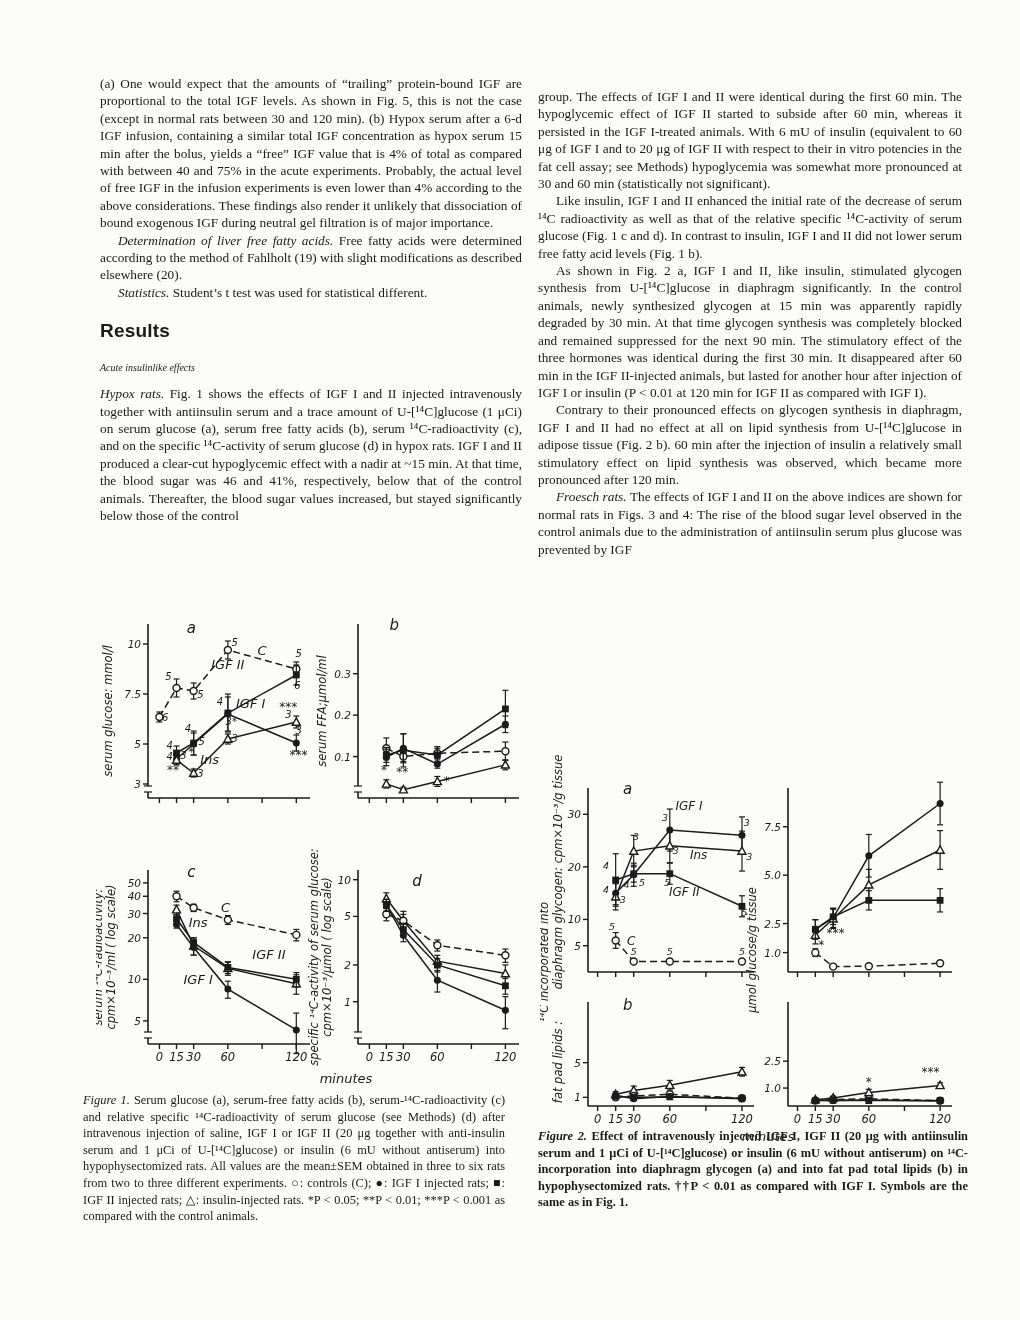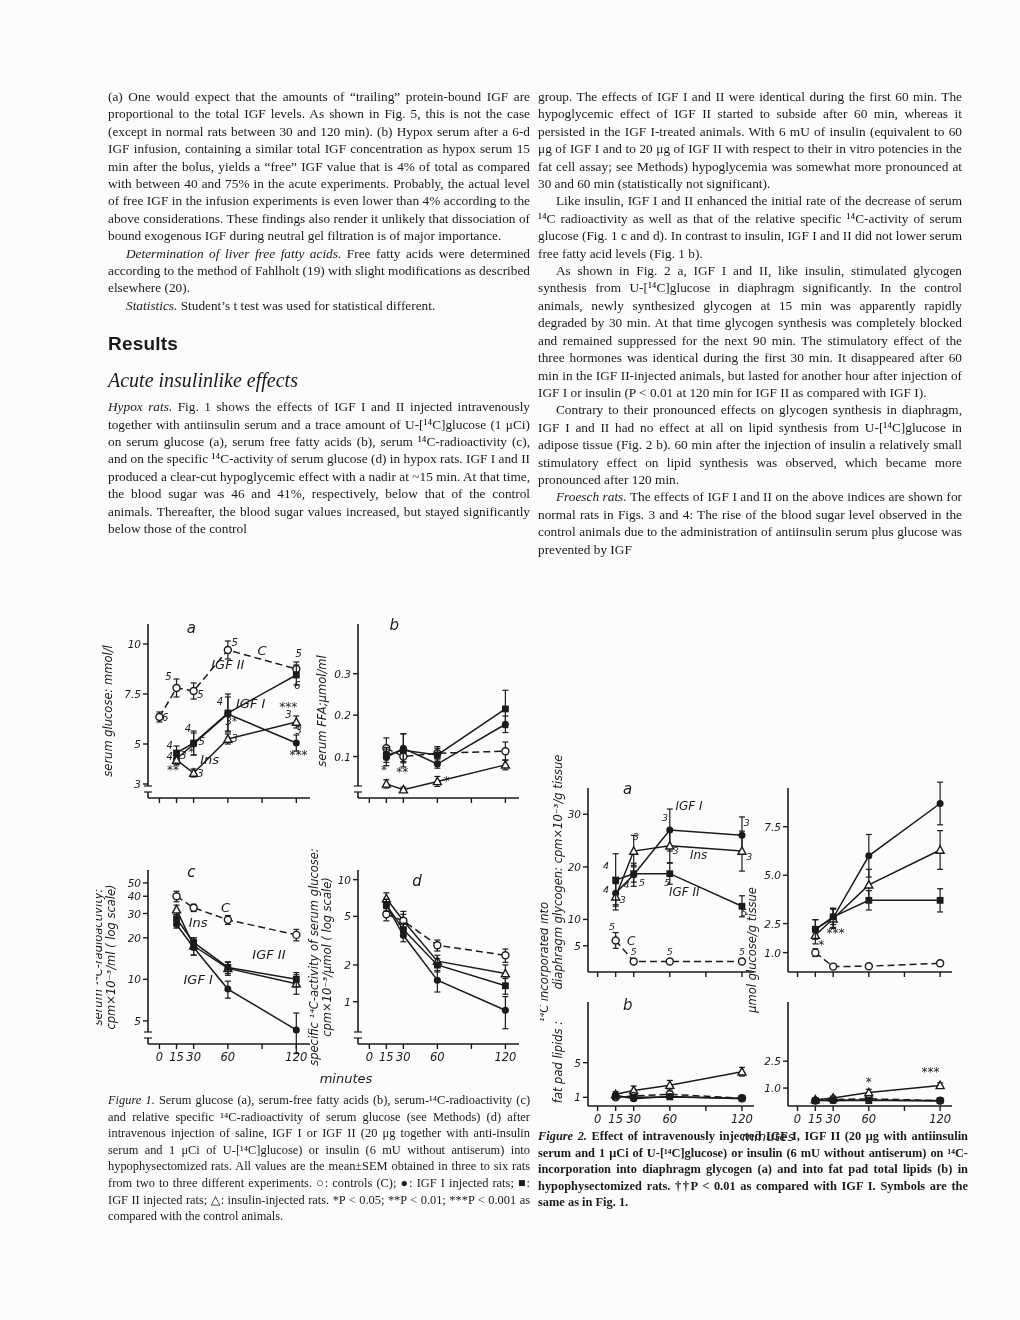--- a/index.html
+++ b/index.html
@@ -4,34 +4,34 @@
 <style>
   html,body{margin:0;padding:0;background:#d8d8d4;}
   .page{position:relative;width:1020px;height:1320px;background:#fcfcfa;
         font-family:"Liberation Serif",serif;color:#1a1a1a;overflow:hidden;}
   .textblock{position:absolute;text-align:justify;font-size:13.3px;line-height:17.4px;}
   .textblock p{margin:0;}
   .textblock p.ind{text-indent:18px;}
   .it{font-style:italic;}
   h2.results{font-family:"Liberation Sans",sans-serif;font-weight:bold;font-size:19px;
              margin:21px 0 19px 0;letter-spacing:.2px;}
-  h3.sub{font-style:italic;font-weight:normal;font-size:20px;margin:0 0 9px 0;}
+  h3.sub{font-style:italic;font-weight:normal;font-size:10px;margin:0 0 9px 0;}
   .caption{position:absolute;text-align:justify;font-size:12.4px;line-height:16.6px;}
   .figure-svg{position:absolute;}
   .figure-svg text{font-family:"DejaVu Sans",sans-serif;}
   .footer{position:absolute;left:100px;top:1266px;font-size:13.6px;}
   .pageno{font-family:"Liberation Sans",sans-serif;font-weight:bold;margin-right:30px;}
   .authors{font-style:italic;}
 </style>
 </head>
 <body>
 
 <div class="page">
 
-  <div class="textblock" style="left:100px;top:88px;width:422px;margin-left:8px;">
+  <div class="textblock" style="left:100px;top:75px;width:422px;">
     <p>(a) One would expect that the amounts of “trailing” protein-bound IGF are proportional to the total IGF levels. As shown in Fig. 5, this is not the case (except in normal rats between 30 and 120 min). (b) Hypox serum after a 6-d IGF infusion, containing a similar total IGF concentration as hypox serum 15 min after the bolus, yields a “free” IGF value that is 4% of total as compared with between 40 and 75% in the acute experiments. Probably, the actual level of free IGF in the infusion experiments is even lower than 4% according to the above considerations. These findings also render it unlikely that dissociation of bound exogenous IGF during neutral gel filtration is of major importance.</p>
     <p class="ind"><span class="it">Determination of liver free fatty acids.</span><span> Free fatty acids were determined according to the method of Fahlholt (19) with slight modifications as described elsewhere (20).</span></p>
     <p class="ind"><span class="it">Statistics.</span><span> Student’s t test was used for statistical different.</span></p>
     <h2 class="results">Results</h2>
     <h3 class="sub">Acute insulinlike effects</h3>
     <p><span class="it">Hypox rats.</span><span> Fig. 1 shows the effects of IGF I and II injected intravenously together with antiinsulin serum and a trace amount of U-[¹⁴C]glucose (1 μCi) on serum glucose (a), serum free fatty acids (b), serum ¹⁴C-radioactivity (c), and on the specific ¹⁴C-activity of serum glucose (d) in hypox rats. IGF I and II produced a clear-cut hypoglycemic effect with a nadir at ~15 min. At that time, the blood sugar was 46 and 41%, respectively, below that of the control animals. Thereafter, the blood sugar values increased, but stayed significantly below those of the control</span></p>
   </div>
 
   <svg id="figure-1" class="figure-svg" style="left:96px;top:612px;" width="445" height="482">
       <g>
@@ -444,21 +444,21 @@
         <circle cx="307.3521126760563" cy="323.2957494705852" r="3.5" fill="#1b1b1b"></circle>
         <circle cx="341.3661971830986" cy="368.19712717416974" r="3.5" fill="#1b1b1b"></circle>
         <circle cx="409.3943661971831" cy="398.29665532652064" r="3.5" fill="#1b1b1b"></circle>
         <text x="320.9577464788732" y="274.4362312635072" font-size="15" text-anchor="middle" fill="#1b1b1b" font-style="italic">d</text>
       </g>
       <text x="222" y="345" font-size="11.5" text-anchor="middle" fill="#1b1b1b" font-style="italic" transform="rotate(-90 222 345)">specific ¹⁴C-activity of serum glucose:</text>
       <text x="235" y="345" font-size="11.5" text-anchor="middle" fill="#1b1b1b" font-style="italic" transform="rotate(-90 235 345)">cpm×10⁻³/μmol ( log scale)</text>
       <text x="250" y="471" font-size="13" text-anchor="middle" fill="#1b1b1b" font-style="italic">minutes</text>
     </svg>
 
-  <div class="caption" style="left:108px;top:1092px;width:422px;">
+  <div class="caption" style="left:83px;top:1092px;width:422px;">
     <span class="it">Figure 1.</span><span> Serum glucose (a), serum-free fatty acids (b), serum-¹⁴C-radioactivity (c) and relative specific ¹⁴C-radioactivity of serum glucose (see Methods) (d) after intravenous injection of saline, IGF I or IGF II (20 μg together with anti-insulin serum and 1 μCi of U-[¹⁴C]glucose) or insulin (6 mU without antiserum) into hypophysectomized rats. All values are the mean±SEM obtained in three to six rats from two to three different experiments. ○: controls (C); ●: IGF I injected rats; ■: IGF II injected rats; △: insulin-injected rats. *P &lt; 0.05; **P &lt; 0.01; ***P &lt; 0.001 as compared with the control animals.</span>
   </div>
 
   <div class="textblock" style="left:538px;top:88px;width:424px;">
     <p>group. The effects of IGF I and II were identical during the first 60 min. The hypoglycemic effect of IGF II started to subside after 60 min, whereas it persisted in the IGF I-treated animals. With 6 mU of insulin (equivalent to 60 μg of IGF I and to 20 μg of IGF II with respect to their in vitro potencies in the fat cell assay; see Methods) hypoglycemia was somewhat more pronounced at 30 and 60 min (statistically not significant).</p>
     <p class="ind">Like insulin, IGF I and II enhanced the initial rate of the decrease of serum ¹⁴C radioactivity as well as that of the relative specific ¹⁴C-activity of serum glucose (Fig. 1 c and d). In contrast to insulin, IGF I and II did not lower serum free fatty acid levels (Fig. 1 b).</p>
     <p class="ind">As shown in Fig. 2 a, IGF I and II, like insulin, stimulated glycogen synthesis from U-[¹⁴C]glucose in diaphragm significantly. In the control animals, newly synthesized glycogen at 15 min was apparently rapidly degraded by 30 min. At that time glycogen synthesis was completely blocked and remained suppressed for the next 90 min. The stimulatory effect of the three hormones was identical during the first 30 min. It disappeared after 60 min in the IGF II-injected animals, but lasted for another hour after injection of IGF I or insulin (P &lt; 0.01 at 120 min for IGF II as compared with IGF I).</p>
     <p class="ind">Contrary to their pronounced effects on glycogen synthesis in diaphragm, IGF I and II had no effect at all on lipid synthesis from U-[¹⁴C]glucose in adipose tissue (Fig. 2 b). 60 min after the injection of insulin a relatively small stimulatory effect on lipid synthesis was observed, which became more pronounced after 120 min.</p>
     <p class="ind"><span class="it">Froesch rats.</span><span> The effects of IGF I and II on the above indices are shown for normal rats in Figs. 3 and 4: The rise of the blood sugar level observed in the control animals due to the administration of antiinsulin serum plus glucose was prevented by IGF</span></p>
   </div>

